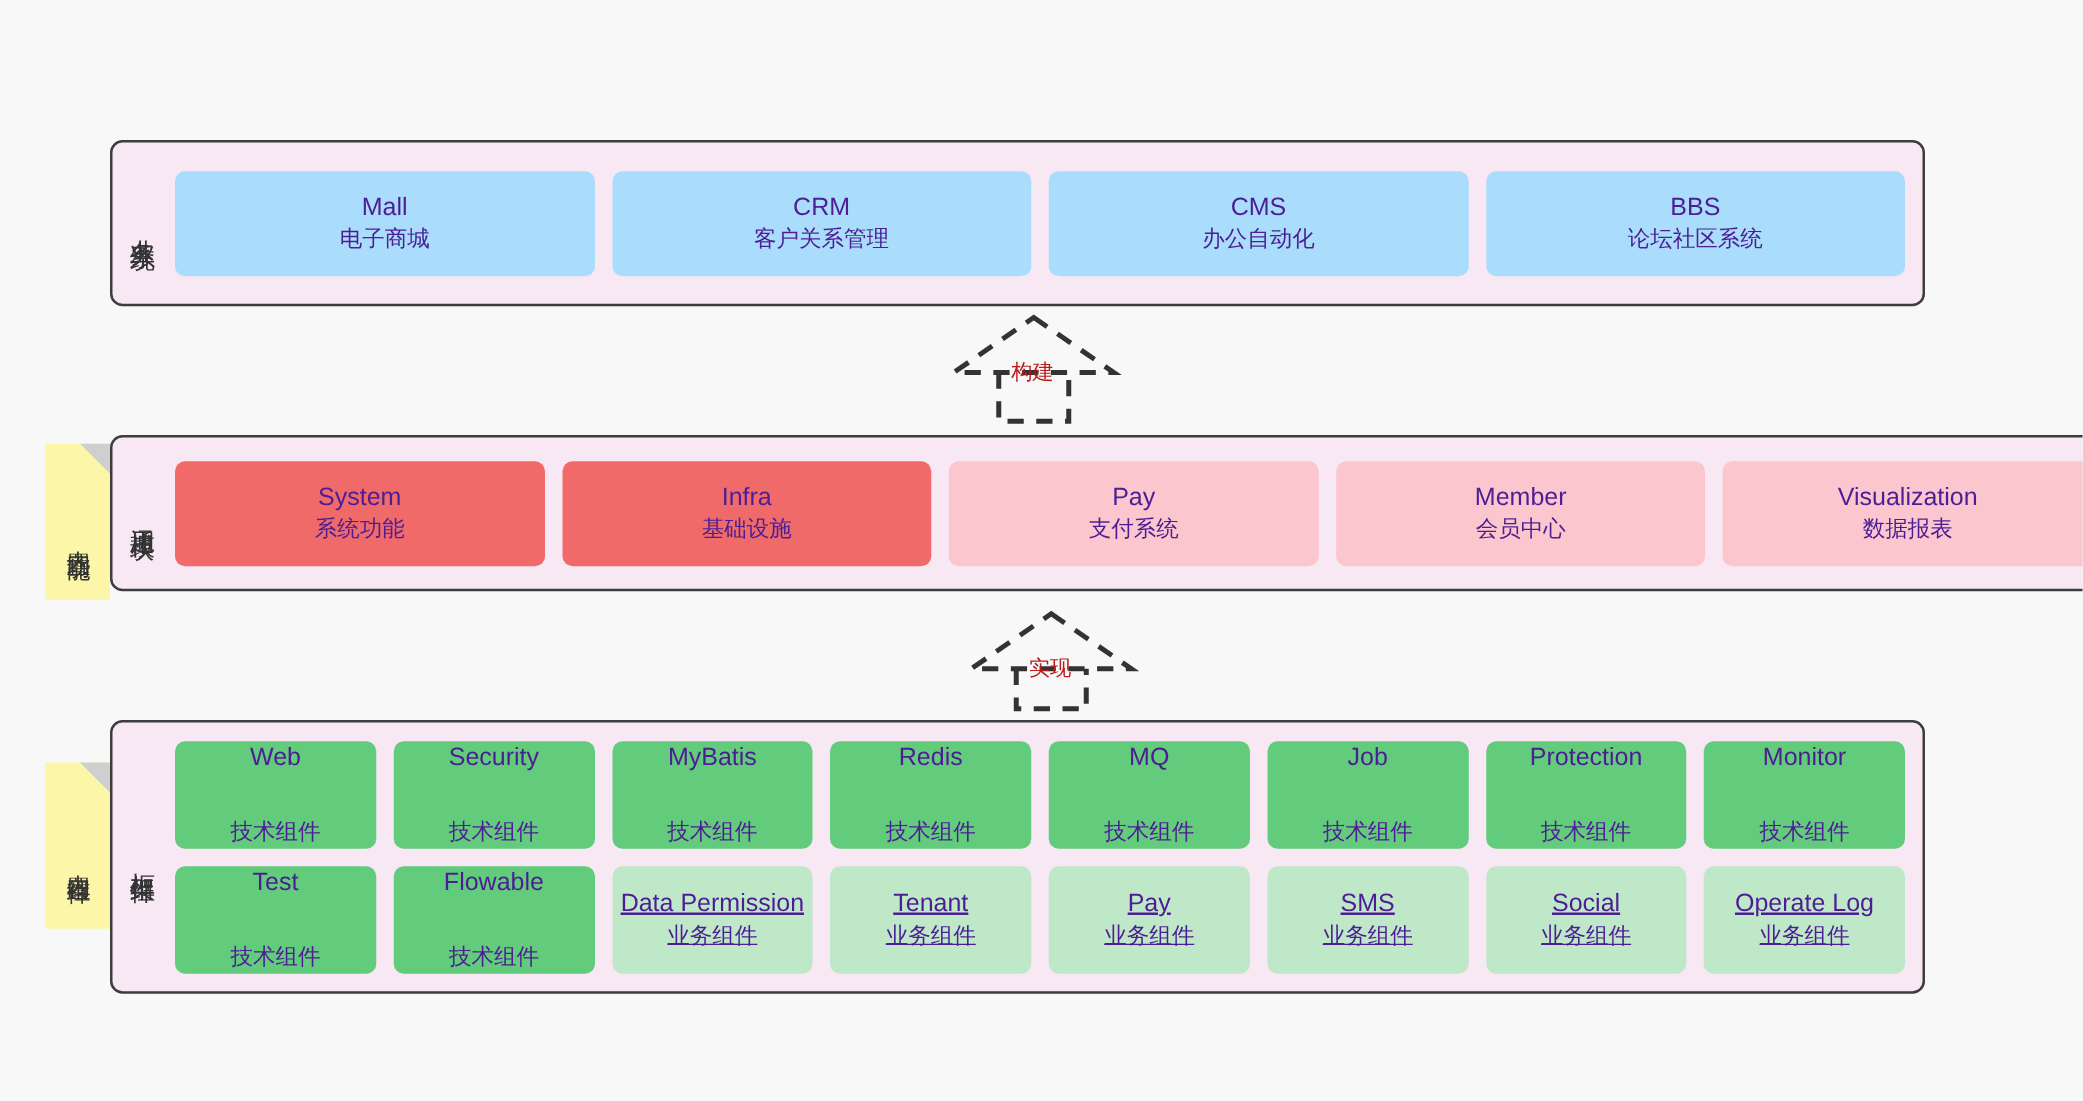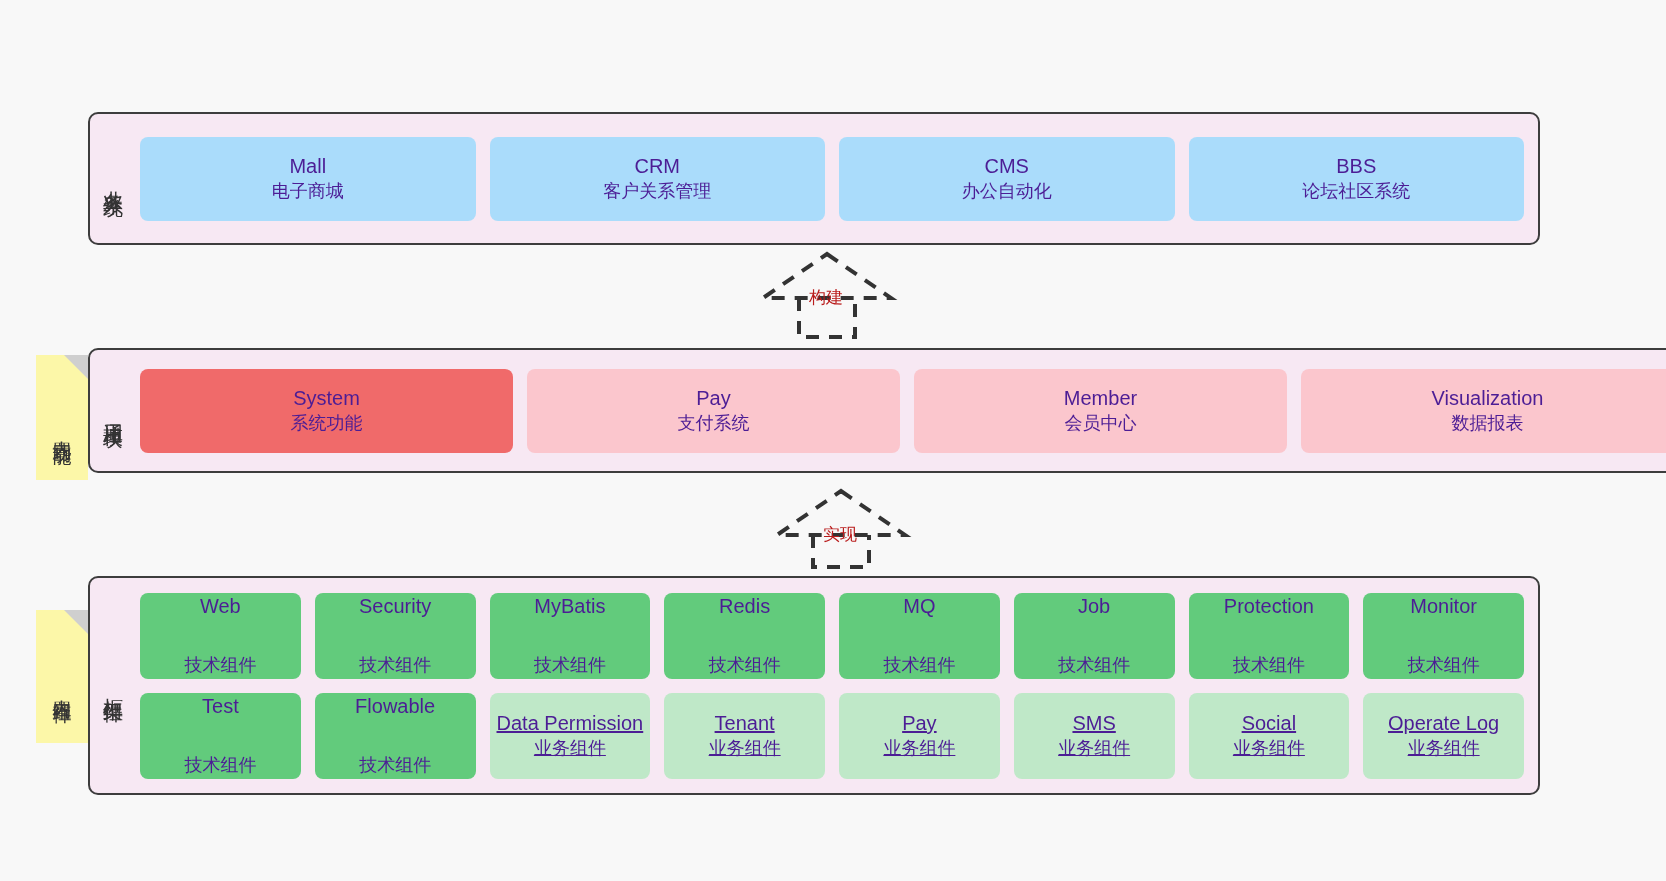--- a/index.html
+++ b/index.html
@@ -170,20 +170,24 @@
       <span class="fold"></span>
       <span>内置功能</span>
     </div>
     <div class="layer" style="left: 88px; top: 348px; width: 1602px; height: 125px;">
       <div class="layer-title">通用模块</div>
       <div class="layer-body">
         <div class="row" style="height: 84px;">
           <div class="card c-red">
             <div class="en">System</div>
             <div class="cn">系统功能</div>
+          </div>
+          <div class="card c-red">
+            <div class="en">Infra</div>
+            <div class="cn">基础设施</div>
           </div>
           <div class="card c-pink">
             <div class="en">Pay</div>
             <div class="cn">支付系统</div>
           </div>
           <div class="card c-pink">
             <div class="en">Member</div>
             <div class="cn">会员中心</div>
           </div>
           <div class="card c-pink">

